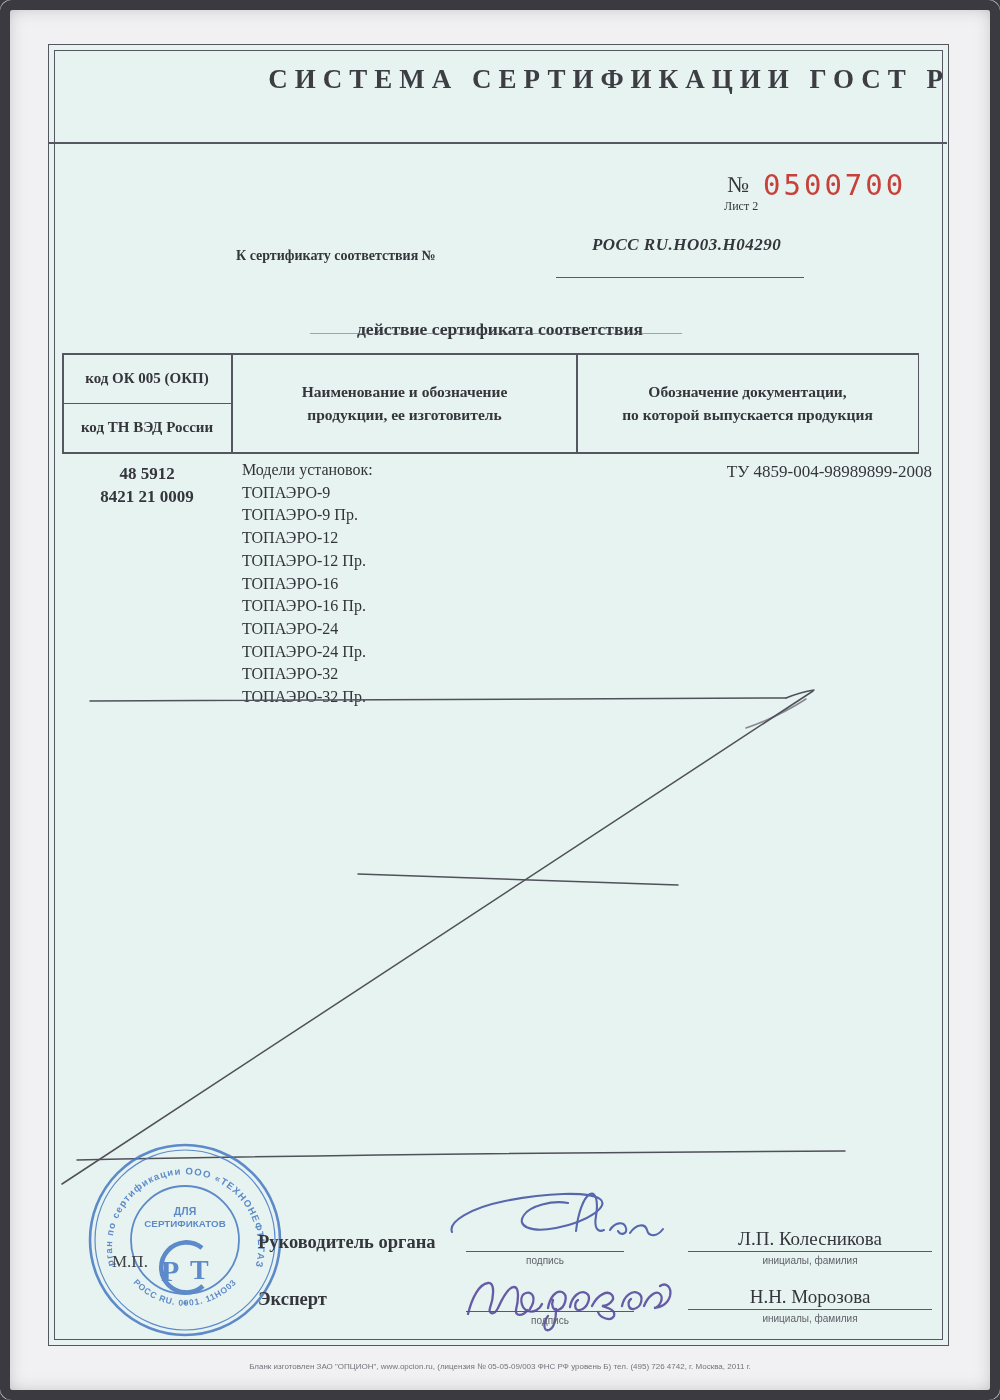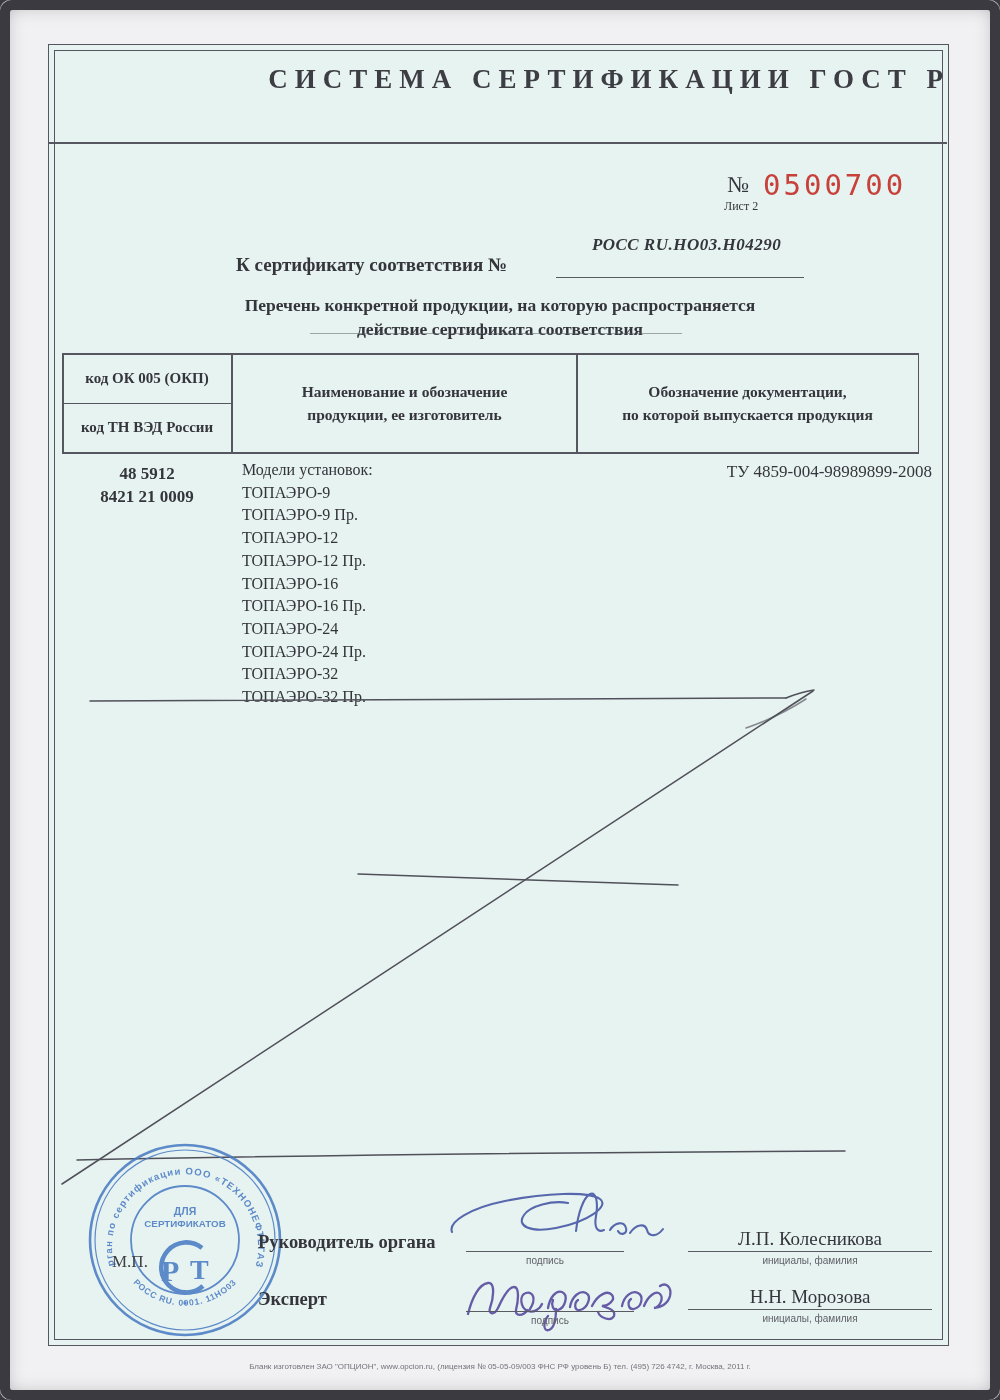--- a/index.html
+++ b/index.html
@@ -34,24 +34,23 @@
   <div class="frame" style="left:54px;top:50px;width:887px;height:1288px;"></div>
   <div class="line" style="left:49px;top:142px;width:898px;height:1.6px;"></div>
 
   <div class="txt title1 ser" style="position:absolute;">СИСТЕМА СЕРТИФИКАЦИИ ГОСТ Р</div>
 
   <div class="txt ser" style="left:727px;top:172px;font-size:23px;">№</div>
   <div class="txt docnum">0500700</div>
   <div class="txt ser" style="left:724px;top:199px;font-size:12px;">Лист 2</div>
 
   <div class="txt ser b" style="left:592px;top:235px;font-size:17px;letter-spacing:0.5px;font-style:italic;">РОСС RU.НО03.Н04290</div>
-  <div class="txt ser b" style="left:236px;top:254px;font-size:19px;">К сертификату соответствия №</div>
+  <div class="txt ser b" style="left:236px;top:248px;font-size:14px;">К сертификату соответствия №</div>
   <div class="line" style="left:556px;top:277px;width:248px;height:1px;background:#5a5a63;"></div>
 
-  <div class="txt ser b ctr" style="left:100px;top:295px;width:800px;font-size:17.5px;">Перечень конкретной продукции,  на которую распространяется</div>
   <div class="txt ser b ctr" style="left:100px;top:319px;width:800px;font-size:17.5px;">действие сертификата соответствия</div>
   <div class="line" style="left:310px;top:333px;width:372px;height:1px;opacity:.5;"></div>
 
   <div class="line" style="left:62px;top:353px;width:857px;height:1.5px;"></div>
   <div class="line" style="left:62px;top:452px;width:857px;height:1.5px;"></div>
   <div class="line" style="left:62px;top:353px;width:1.5px;height:100px;"></div>
   <div class="line" style="left:231px;top:353px;width:1.5px;height:100px;"></div>
   <div class="line" style="left:576px;top:353px;width:1.5px;height:100px;"></div>
   <div class="line" style="left:917.5px;top:353px;width:1.5px;height:100px;"></div>
   <div class="line" style="left:62px;top:402.5px;width:170px;height:1.5px;"></div>

